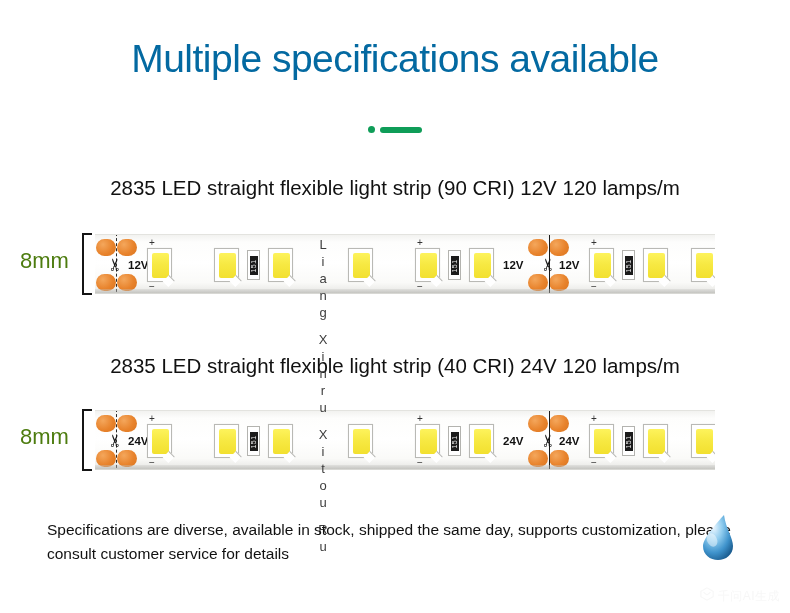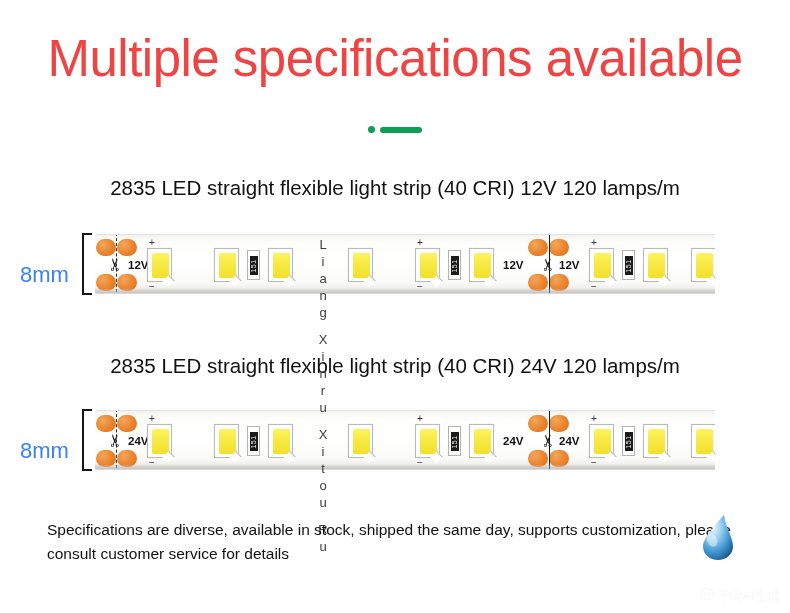--- a/index.html
+++ b/index.html
@@ -16,25 +16,25 @@
     color: #111111;
   }
 
   
   .page-title {
     position: absolute;
     top: 30px;
     left: 0;
     width: 790px;
     text-align: center;
-    font-size: 51px;
+    font-size: 39px;
     line-height: 58px;
     font-weight: 400;
     letter-spacing: -0.5px;
-    color: #ef4444;
+    color: #0369a1;
     white-space: nowrap;
     font-family: "Liberation Sans", sans-serif;
   }
 
   
   .divider {
     position: absolute;
     top: 126px;
     left: 0;
     width: 790px;
@@ -75,24 +75,24 @@
     width: 790px;
     height: 90px;
   }
   #strip-block-1 { top: 222px; }
   #strip-block-2 { top: 398px; }
 
   
   .dim-label {
     position: absolute;
     left: 20px;
-    top: 40px;
+    top: 26px;
     font-size: 22px;
     line-height: 26px;
-    color: #3b82f6;
+    color: #4d7c0f;
   }
   .dim-bracket {
     position: absolute;
     left: 82px;
     top: 11px;
     width: 10px;
     height: 62px;
     border-left: 2px solid #151515;
     border-top: 2px solid #151515;
     border-bottom: 2px solid #151515;
@@ -305,21 +305,21 @@
 </head>
 <body>
 
 <div class="page-title">Multiple specifications available</div>
 
 <div class="divider">
   <span class="divider-dot" style="background: rgb(15, 157, 88);"></span>
   <span class="divider-bar" style="background: rgb(15, 157, 88);"></span>
 </div>
 
-<div class="spec-heading" id="spec-heading-1">2835 LED straight flexible light strip (40 CRI) 12V 120 lamps/m</div>
+<div class="spec-heading" id="spec-heading-1">2835 LED straight flexible light strip (90 CRI) 12V 120 lamps/m</div>
 
 <div class="strip-block" id="strip-block-1">
 
   <div class="dim-label">8mm</div>
   <div class="dim-bracket"></div>
 
   <div class="strip">
 
     <div class="pads" style="left:0px;">
       <span class="pad tl"></span>

